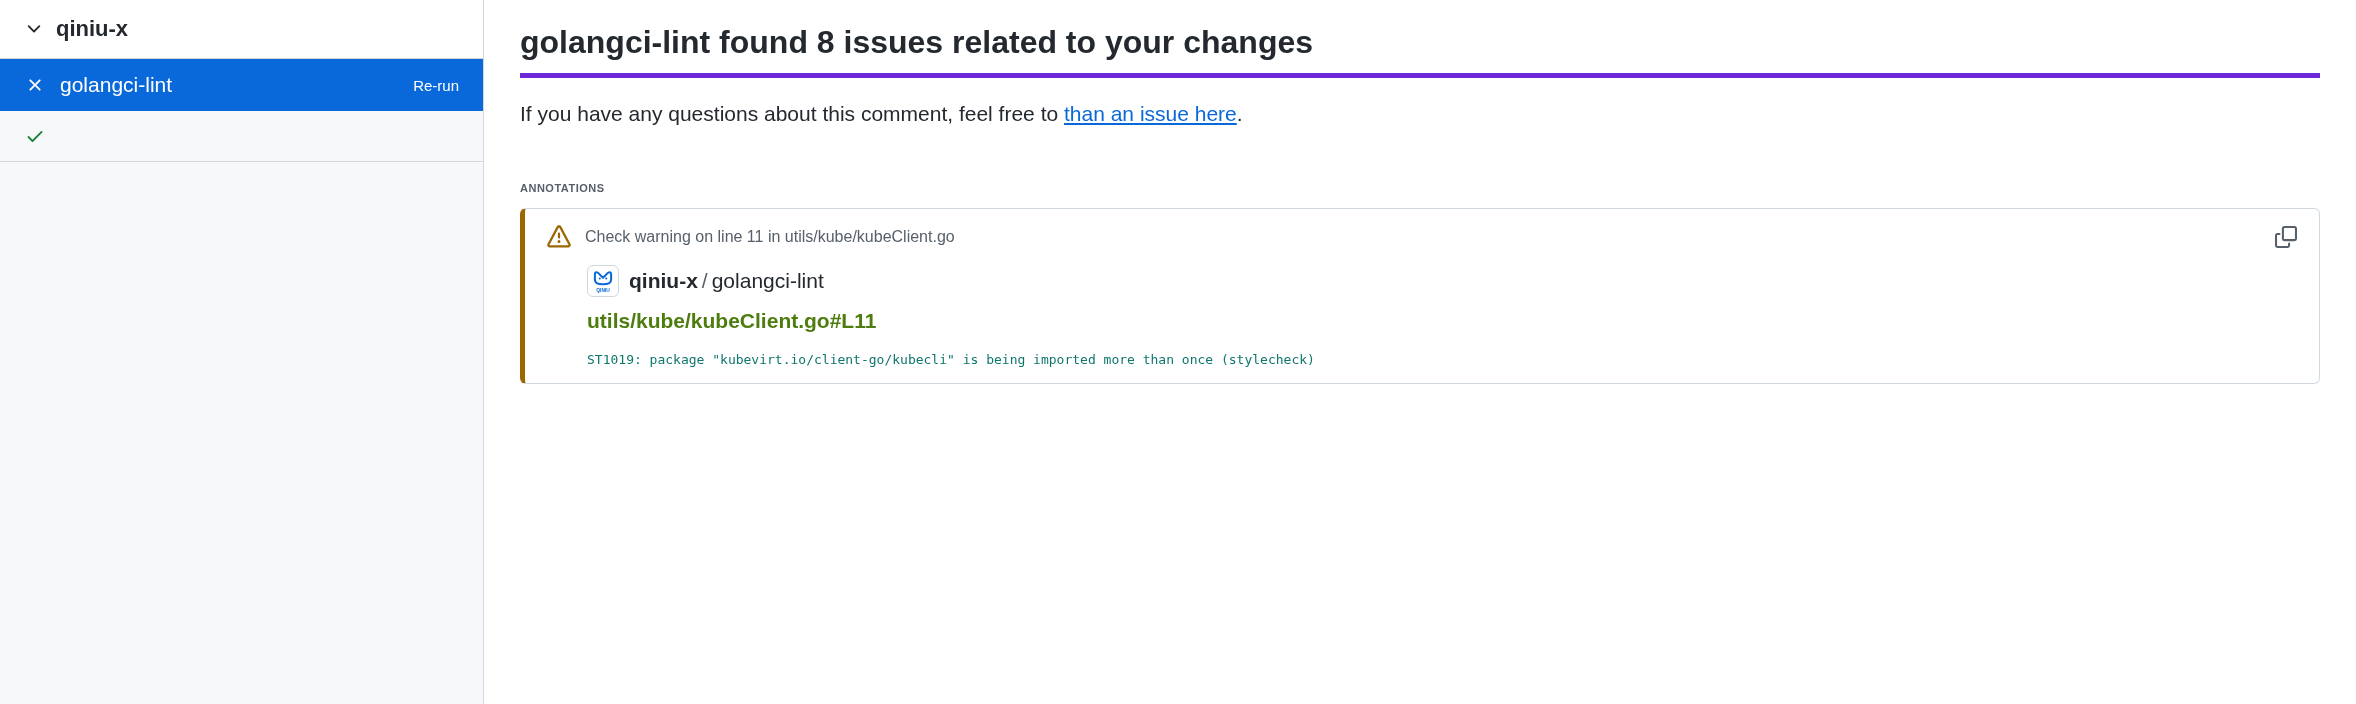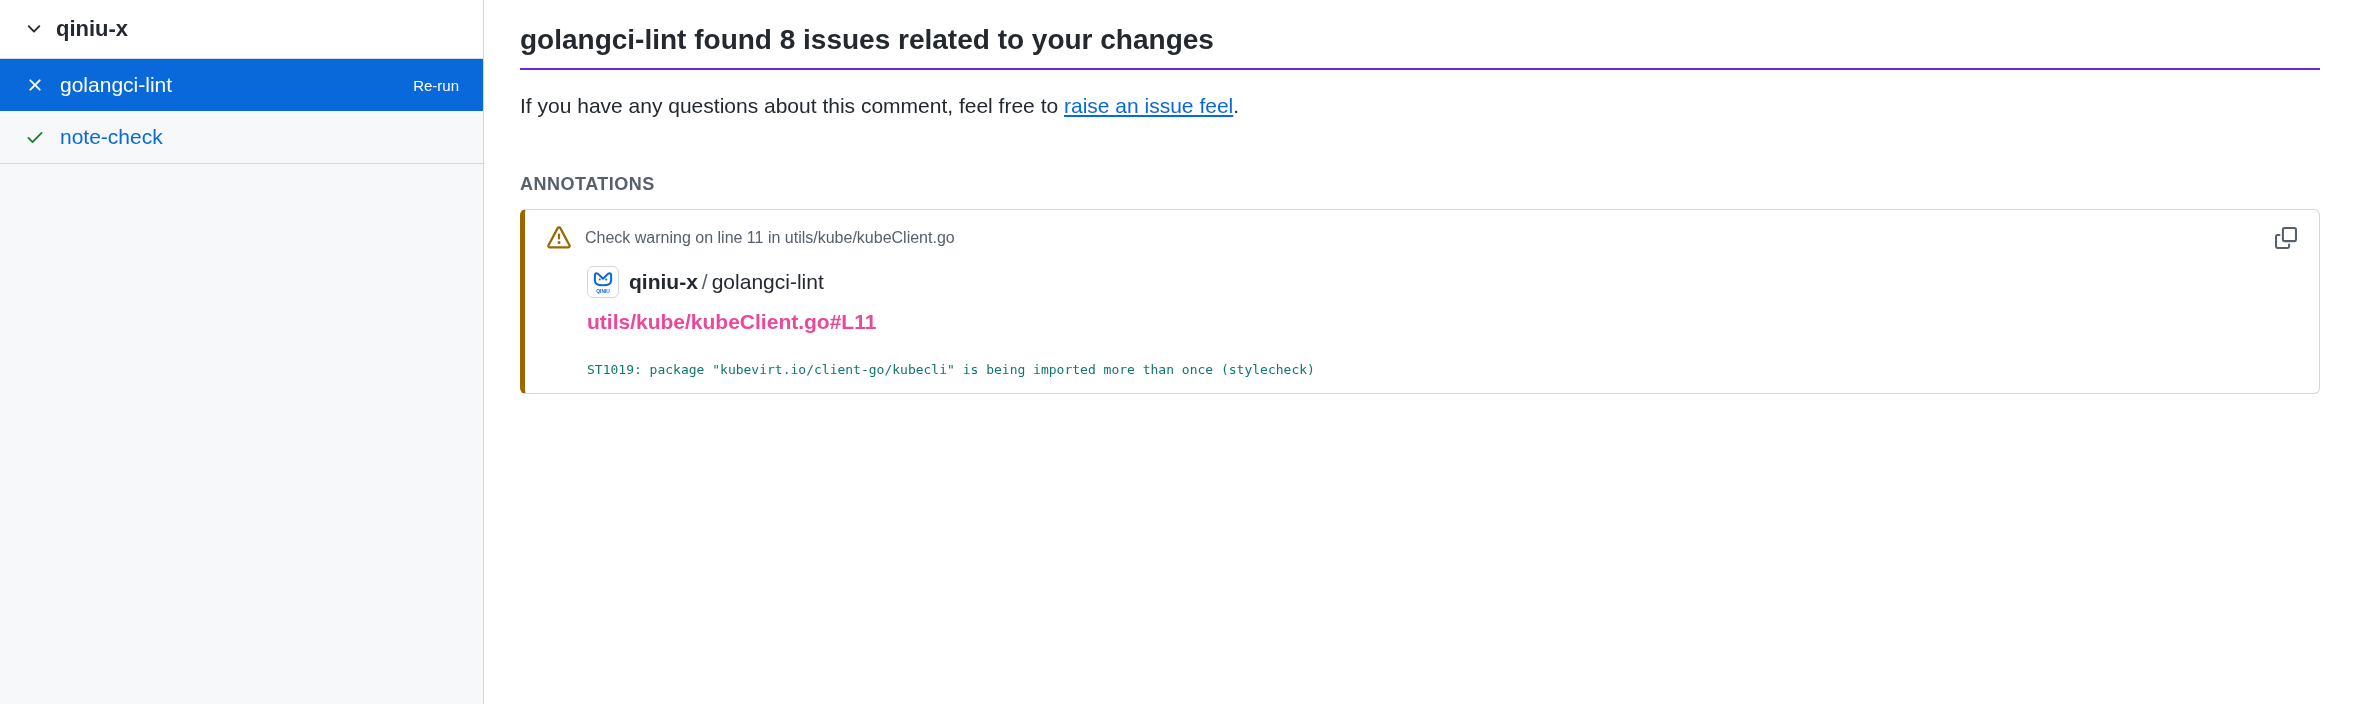--- a/index.html
+++ b/index.html
@@ -88,40 +88,40 @@
   font-size: 15px;
 }
 
 .main {
   flex: 1;
   padding: 24px 36px;
   overflow: auto;
 }
 
 .page-title {
-  font-size: 28px;
+  font-size: 32px;
   font-weight: 600;
   margin-bottom: 14px;
   padding-bottom: 12px;
-  border-bottom: 2px solid #6d28d9;
+  border-bottom: 5px solid #6d28d9;
 }
 
 .description {
   font-size: 21px;
   margin-top: 24px;
   margin-bottom: 22px;
 }
 
 .description a {
   color: #0969da;
   text-decoration: underline;
 }
 
 .section-header {
-  font-size: 18px;
+  font-size: 11px;
   font-weight: 600;
   letter-spacing: 0.5px;
   color: #57606a;
   margin-top: 56px;
   margin-bottom: 14px;
 }
 
 .annotation-card {
   border: 1px solid #d0d7de;
   border-left: 5px solid #9a6700;
@@ -182,22 +182,22 @@
 }
 
 .annotation-source .sep {
   margin: 0 4px;
   color: #57606a;
 }
 
 .annotation-link {
   font-size: 21px;
   font-weight: 600;
-  color: #ec4899;
-  margin-bottom: 28px;
+  color: #4d7c0f;
+  margin-bottom: 19px;
 }
 
 .annotation-message {
   font-family: ui-monospace, SFMono-Regular, "SF Mono", Menlo, Consolas, monospace;
   font-size: 13px;
   color: #0f766e;
   white-space: pre;
 }
 </style>
 </head>
@@ -221,31 +221,30 @@
       </span>
       <span class="label">golangci-lint</span>
       <span class="action">Re-run</span>
     </div>
     <div class="job-item">
       <span class="icon">
         <svg viewBox="0 0 16 16" width="20" height="20" fill="#1a7f37">
             <path d="M13.78 4.22a.75.75 0 0 1 0 1.06l-7.25 7.25a.75.75 0 0 1-1.06 0L2.22 9.28a.751.751 0 0 1 1.06-1.06L6 10.94l6.72-6.72a.75.75 0 0 1 1.06 0Z"></path>
           </svg>
       </span>
-      <span class="label">note-check</span>
     </div>
   </div>
 </div>
 
 <div class="main">
   <h1 class="page-title">golangci-lint found 8 issues related to your changes</h1>
 
 
   <p class="description">
-    <span>If you have any questions about this comment, feel free to </span><a href="#">raise an issue feel</a><span>.</span>
+    <span>If you have any questions about this comment, feel free to </span><a href="#">than an issue here</a><span>.</span>
   </p>
 
   <div class="section-header">ANNOTATIONS</div>
 
   <div class="annotation-card">
     <div class="annotation-header">
       <span class="warning-icon">
         <svg viewBox="0 0 16 16" width="24" height="24" fill="#9a6700">
             <path d="M6.457 1.047c.659-1.234 2.427-1.234 3.086 0l6.082 11.378A1.75 1.75 0 0 1 14.082 15H1.918a1.75 1.75 0 0 1-1.543-2.575Zm1.763.707a.25.25 0 0 0-.44 0L1.698 13.132a.25.25 0 0 0 .22.368h12.164a.25.25 0 0 0 .22-.368Zm.53 3.996v2.5a.75.75 0 0 1-1.5 0v-2.5a.75.75 0 0 1 1.5 0ZM9 11a1 1 0 1 1-2 0 1 1 0 0 1 2 0Z"></path>
           </svg>

